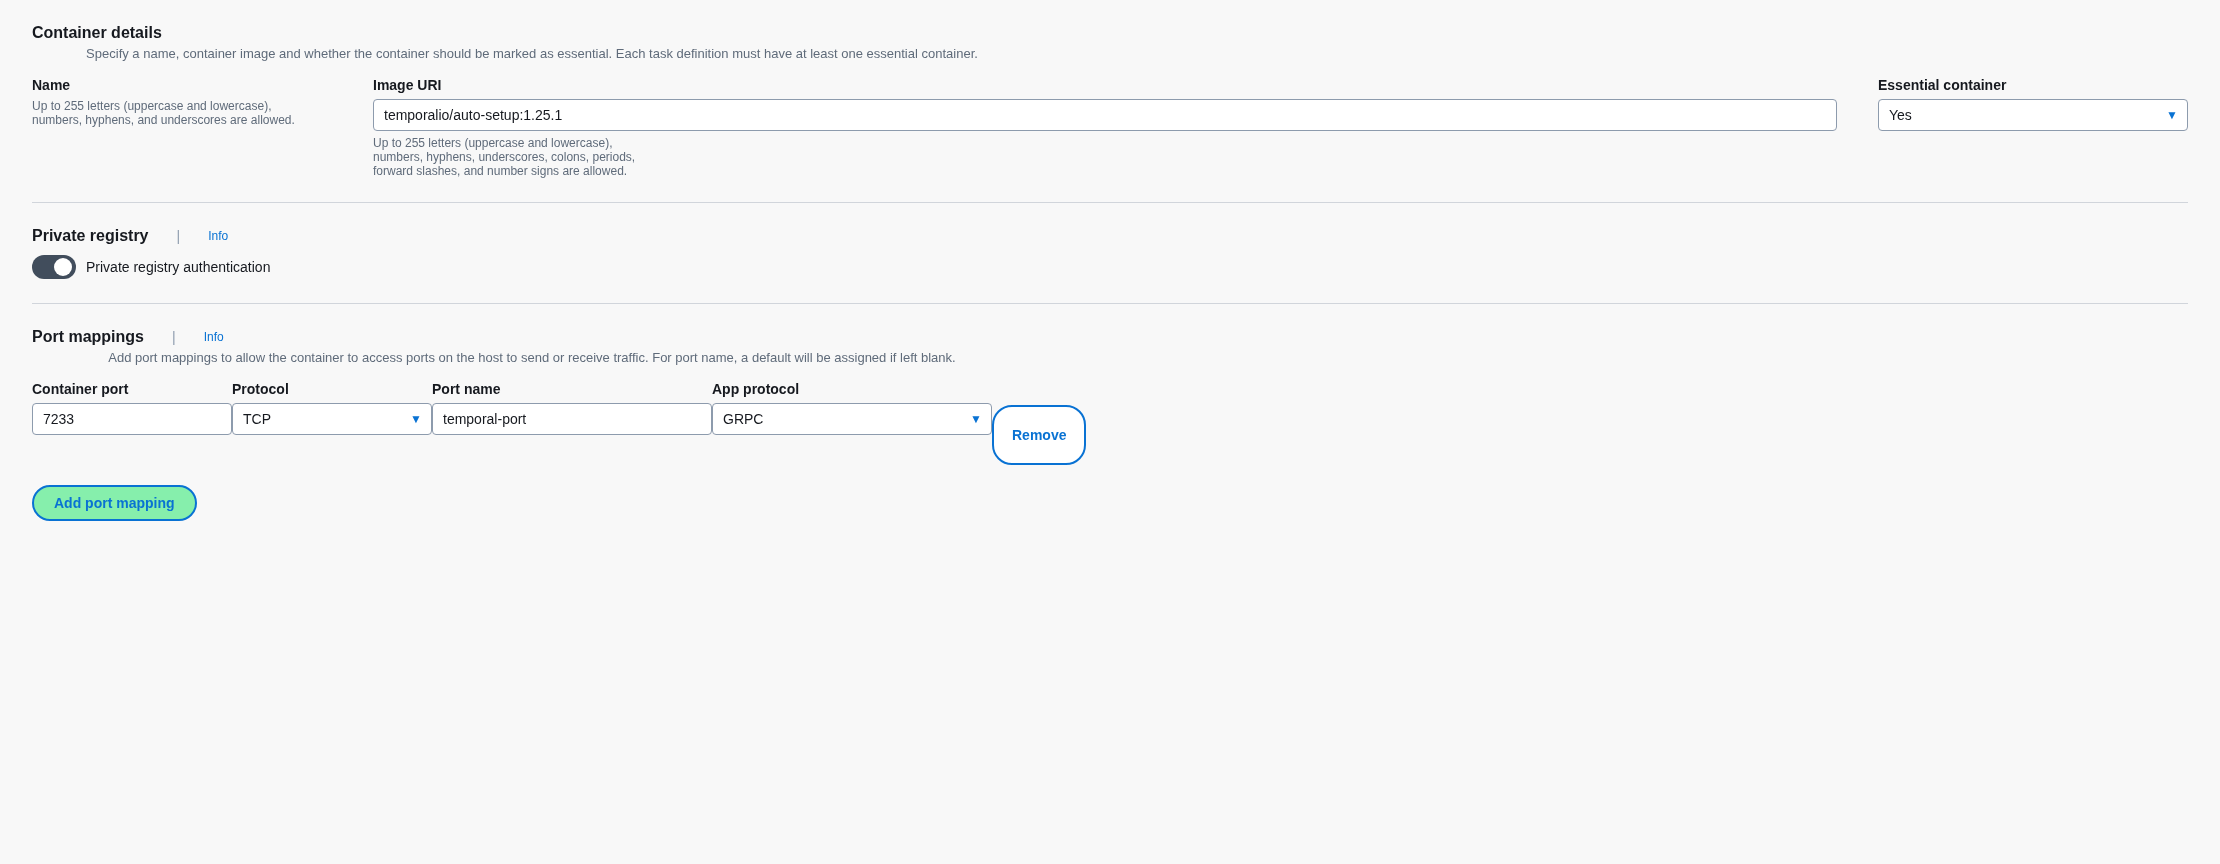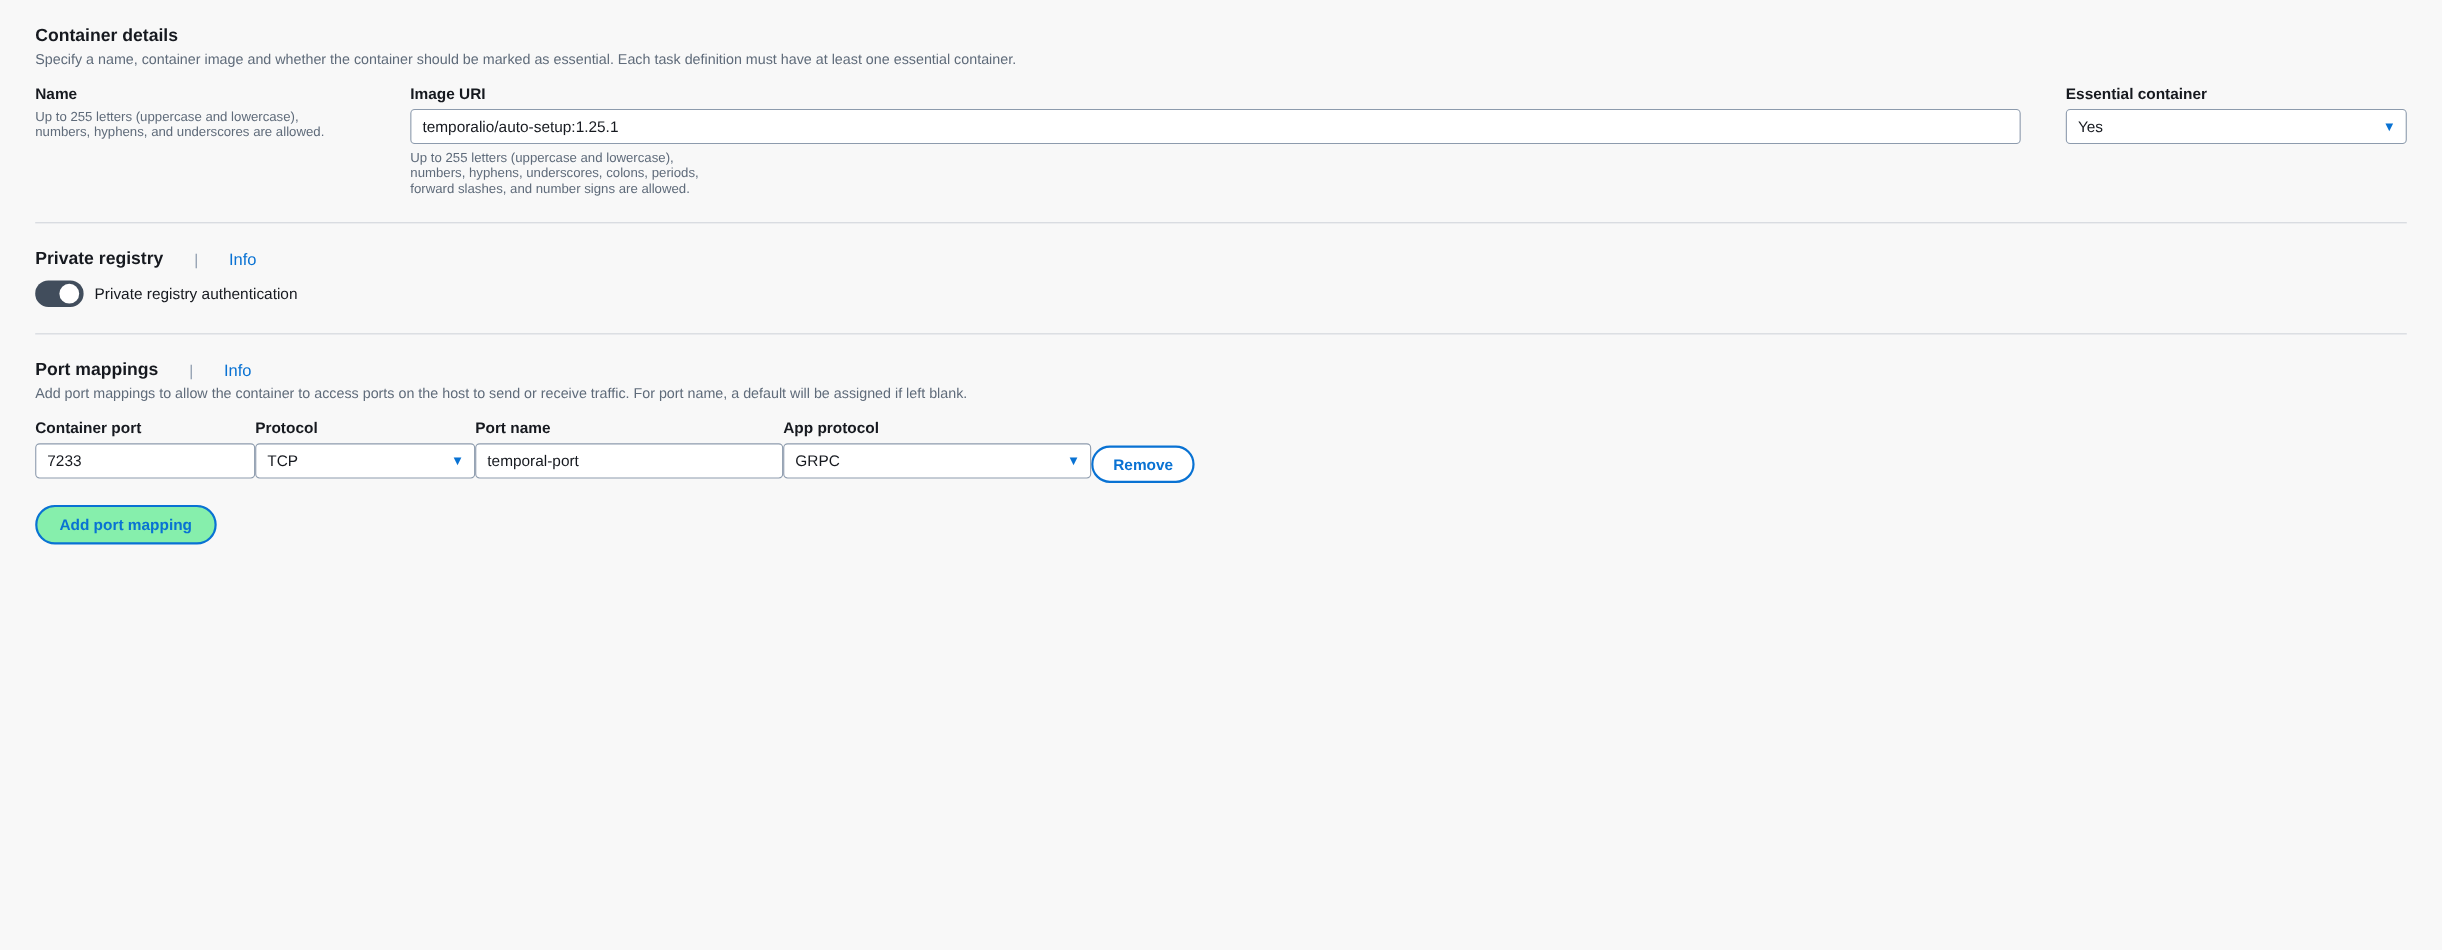--- a/index.html
+++ b/index.html
@@ -13,20 +13,21 @@
     .section-title {
       font-weight: 700;
       font-size: 16px;
       margin-bottom: 4px;
     }
     .section-desc {
       color: #5f6b7a;
       font-size: 13px;
       margin-bottom: 16px;
       max-width: 1000px;
+      text-align: center;
     }
     .field-label {
       font-weight: 700;
       font-size: 14px;
       margin-bottom: 6px;
     }
     .field-hint {
       color: #5f6b7a;
       font-size: 12px;
       margin-top: 5px;
@@ -88,21 +89,21 @@
     }
     .section-heading-with-link .section-title {
       margin-bottom: 0;
     }
     .pipe {
       color: #8d9bad;
       font-weight: 400;
     }
     .info-link {
       color: #0972d3;
-      font-size: 15px;
+      font-size: 12px;
       font-weight: 400;
       text-decoration: none;
       cursor: pointer;
     }
     .toggle-row {
       display: flex;
       align-items: center;
       gap: 10px;
       margin-top: 10px;
     }
@@ -133,21 +134,21 @@
       grid-template-columns: 200px 200px 280px 280px auto;
       align-items: start;
     }
     .remove-btn {
       border: 2px solid #0972d3;
       border-radius: 20px;
       background: #fff;
       color: #0972d3;
       font-size: 14px;
       font-weight: 600;
-      padding: 7px 18px;
+      padding: 20px 18px;
       cursor: pointer;
       margin-top: 24px;
       white-space: nowrap;
     }
     .add-port-btn {
       border: 2px solid #0972d3;
       border-radius: 20px;
       background: #86efac;
       color: #0972d3;
       font-size: 14px;

